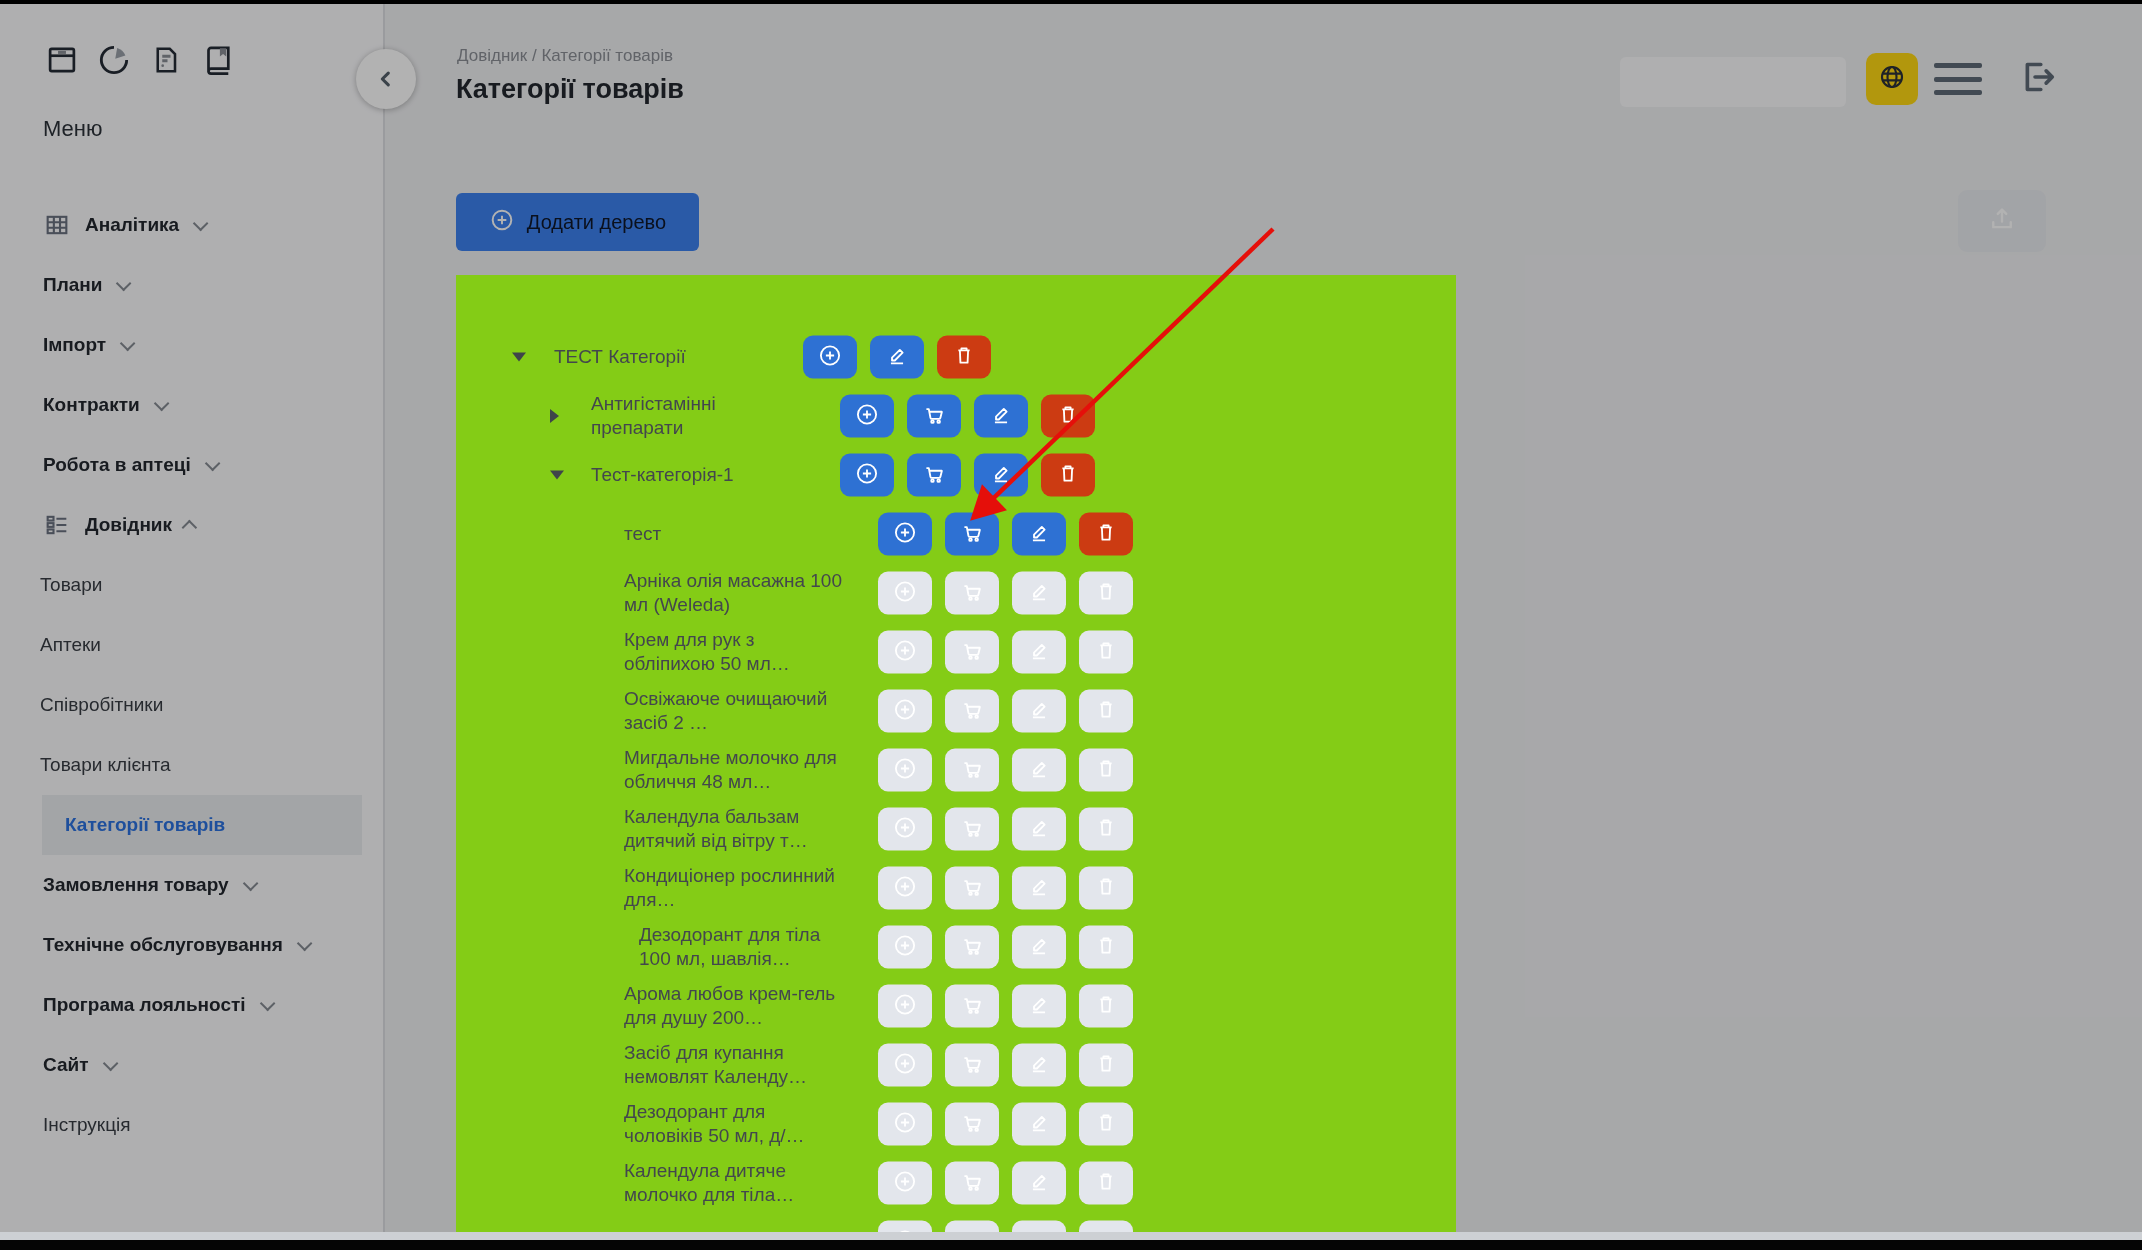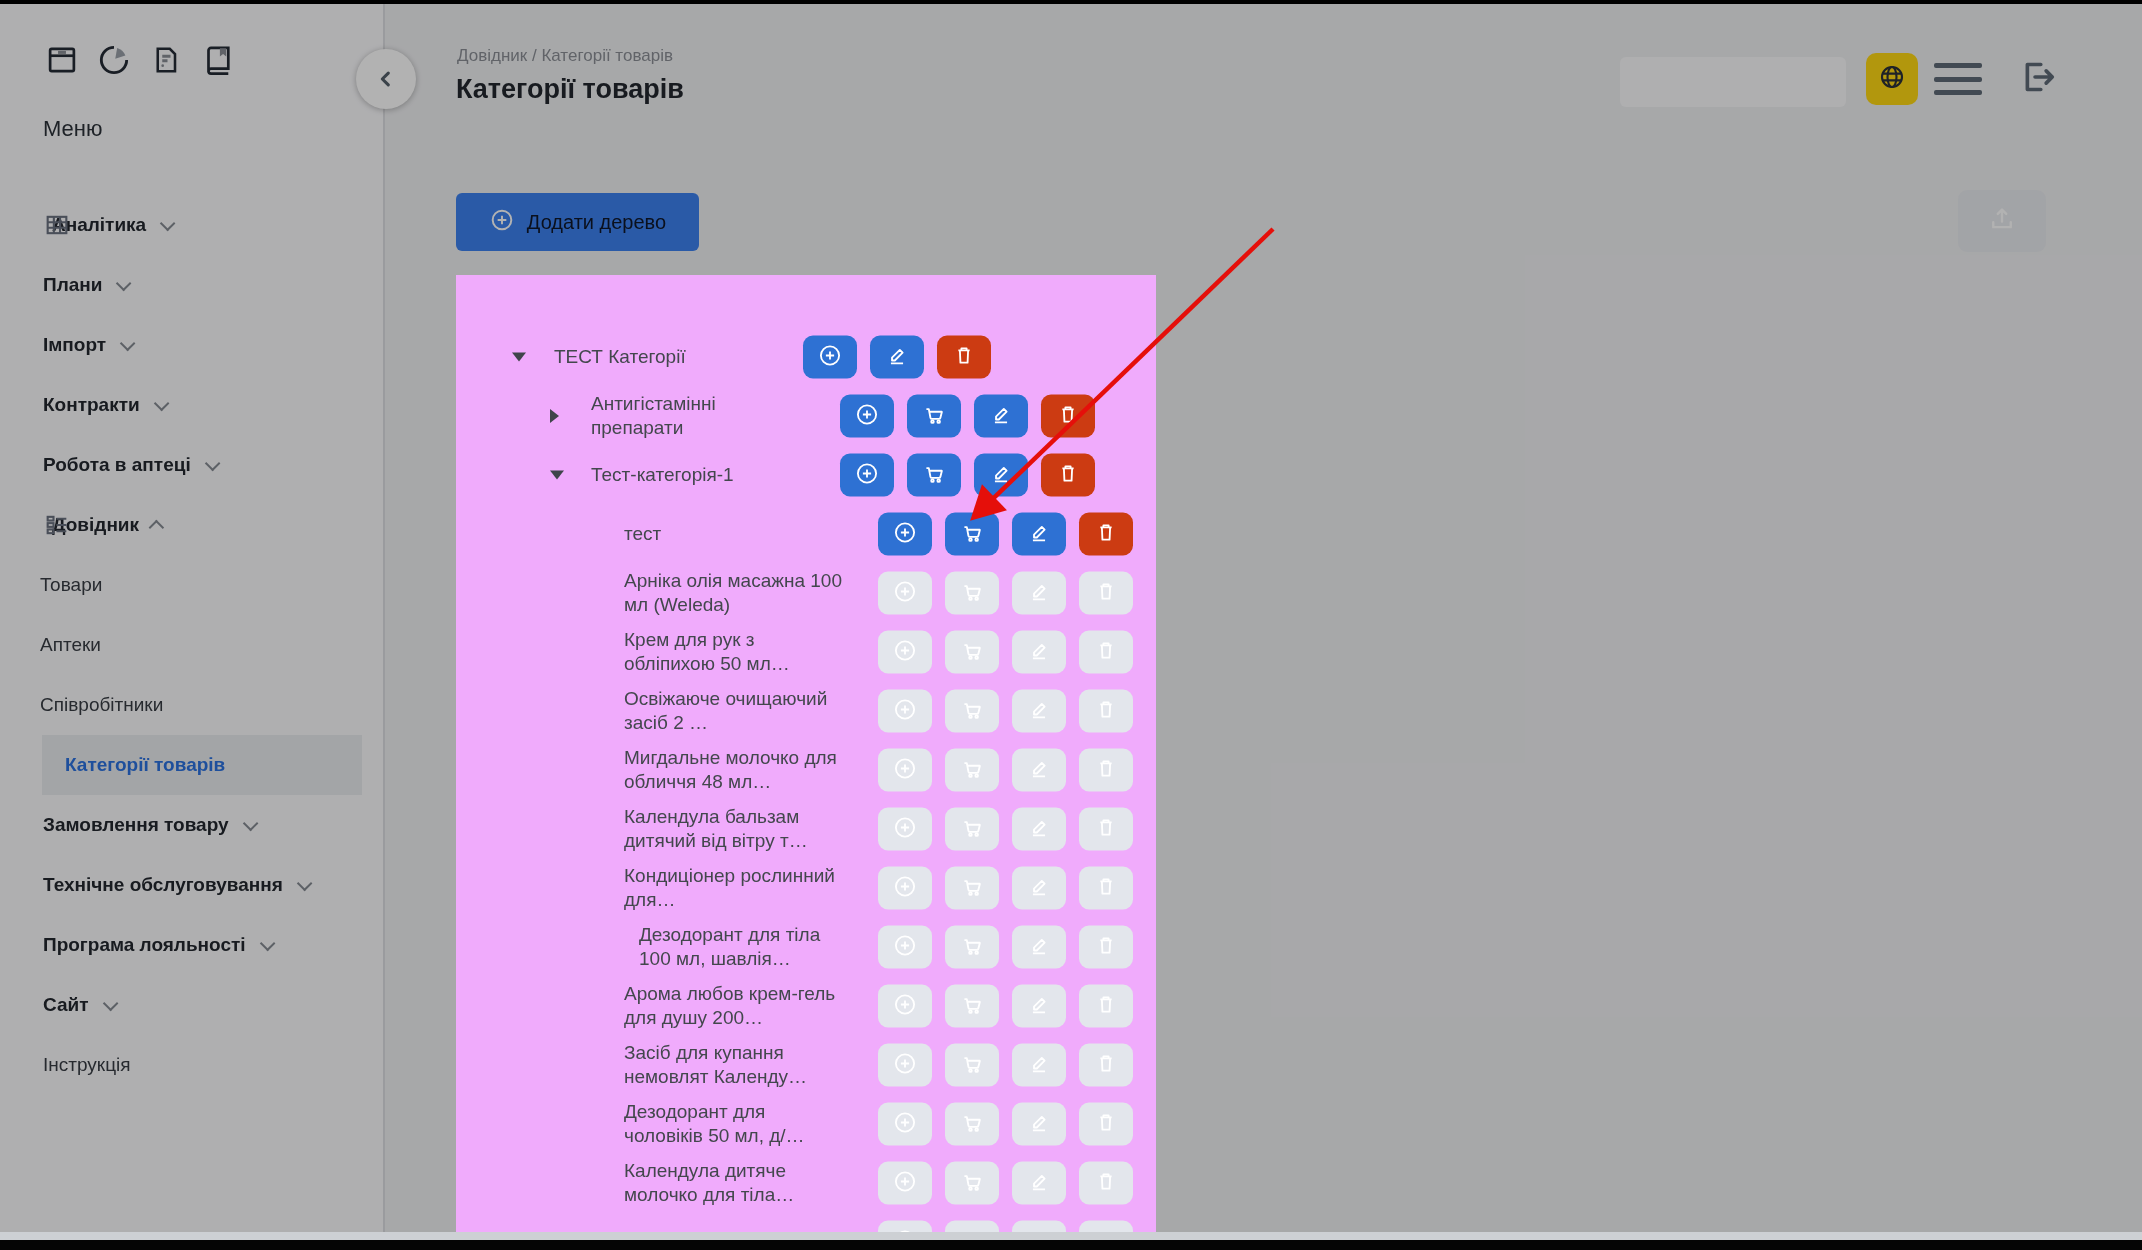--- a/index.html
+++ b/index.html
@@ -14,21 +14,21 @@
 
   
   .sidebar{left:0;top:0;width:385px;height:1250px;background:#fbfbfd;border-right:2px solid #dddee2;box-sizing:border-box;}
   .side-icons{position:absolute;left:42px;top:40px;display:flex;gap:12px;align-items:center;}
   .side-icons .sicon{width:40px;height:40px;display:flex;align-items:center;justify-content:center;}
   .menu-heading{position:absolute;left:43px;top:116px;font-size:22px;font-weight:500;color:#2b3138;}
   .nav{position:absolute;left:0;top:195px;width:385px;}
   .nav-item{position:relative;height:60px;display:flex;align-items:center;cursor:pointer;box-sizing:border-box;}
   .nav-item .nico{position:absolute;left:42px;width:30px;height:30px;display:flex;align-items:center;justify-content:center;}
   .nav-item.section{padding-left:43px;font-size:19px;font-weight:700;color:#23282f;}
-  .nav-item.section.withicon{padding-left:52px;}
+  .nav-item.section.withicon{padding-left:85px;}
   .nav-item.sub{padding-left:40px;font-size:19px;color:#383d44;}
   .nav-item.plain{padding-left:43px;font-size:19px;color:#383d44;}
   .nav-item.active{background:#eaecf0;}
   .nav-item.active .nav-label{color:#2b72e0;font-weight:700;}
   .nav-item.active{margin-left:42px;width:320px;padding-left:23px;}
   .chev{display:inline-block;width:9px;height:9px;border-right:2.5px solid #868b93;border-bottom:2.5px solid #868b93;margin-left:14px;}
   .chev.down{transform:rotate(45deg) translateY(-3px);}
   .chev.up{transform:rotate(-135deg) translateY(-3px);}
 
   
@@ -49,21 +49,21 @@
   
   .add-tree-btn{left:456px;top:193px;width:243px;height:58px;border-radius:6px;background:#3d82f0;
     display:flex;align-items:center;justify-content:center;gap:12px;color:#0f172a;font-size:20px;cursor:pointer;}
   .export-btn{left:1958px;top:190px;width:88px;height:62px;border-radius:9px;background:#e9ebef;
     display:flex;align-items:center;justify-content:center;cursor:pointer;}
 
   
   .dim{left:0;top:0;width:2142px;height:1250px;background:rgba(0,0,0,0.30);z-index:40;}
 
   
-  .panel{left:456px;top:275px;width:700px;height:958px;background:#f0abfc;z-index:50;overflow:hidden;}
+  .panel{left:456px;top:275px;width:1000px;height:958px;background:#84cc16;z-index:50;overflow:hidden;}
   .rows{position:relative;padding-top:60px;}
   .trow{position:relative;height:44px;margin-bottom:15px;}
   .caret{position:absolute;top:50%;transform:translateY(-50%);width:0;height:0;cursor:pointer;}
   .caret.down{border-left:7px solid transparent;border-right:7px solid transparent;border-top:9px solid #3f444a;}
   .caret.right{border-top:7px solid transparent;border-bottom:7px solid transparent;border-left:9px solid #3f444a;}
   .tlabel{position:absolute;top:50%;transform:translateY(-50%);width:218px;font-size:19px;line-height:24px;color:#43474d;}
   .tbtns{position:absolute;top:50%;transform:translateY(-50%);display:flex;gap:13px;}
   .tbtn{width:54px;height:43px;border-radius:10px;display:flex;align-items:center;justify-content:center;cursor:pointer;}
   .tbtn.blue{background:#2e71d3;}
   .tbtn.red{background:#cc3b12;}
@@ -149,20 +149,23 @@
         </div>
         <div class="nav-item sub">
           <span class="nav-label">Товари</span>
         </div>
         <div class="nav-item sub">
           <span class="nav-label">Аптеки</span>
         </div>
         <div class="nav-item sub">
           <span class="nav-label">Співробітники</span>
         </div>
+        <div class="nav-item sub">
+          <span class="nav-label">Товари клієнта</span>
+        </div>
         <div class="nav-item sub active">
           <span class="nav-label">Категорії товарів</span>
         </div>
         <div class="nav-item section">
           <span class="nav-label">Замовлення товару</span>
           <span class="chev down"></span>
         </div>
         <div class="nav-item section">
           <span class="nav-label">Технічне обслуговування</span>
           <span class="chev down"></span>

